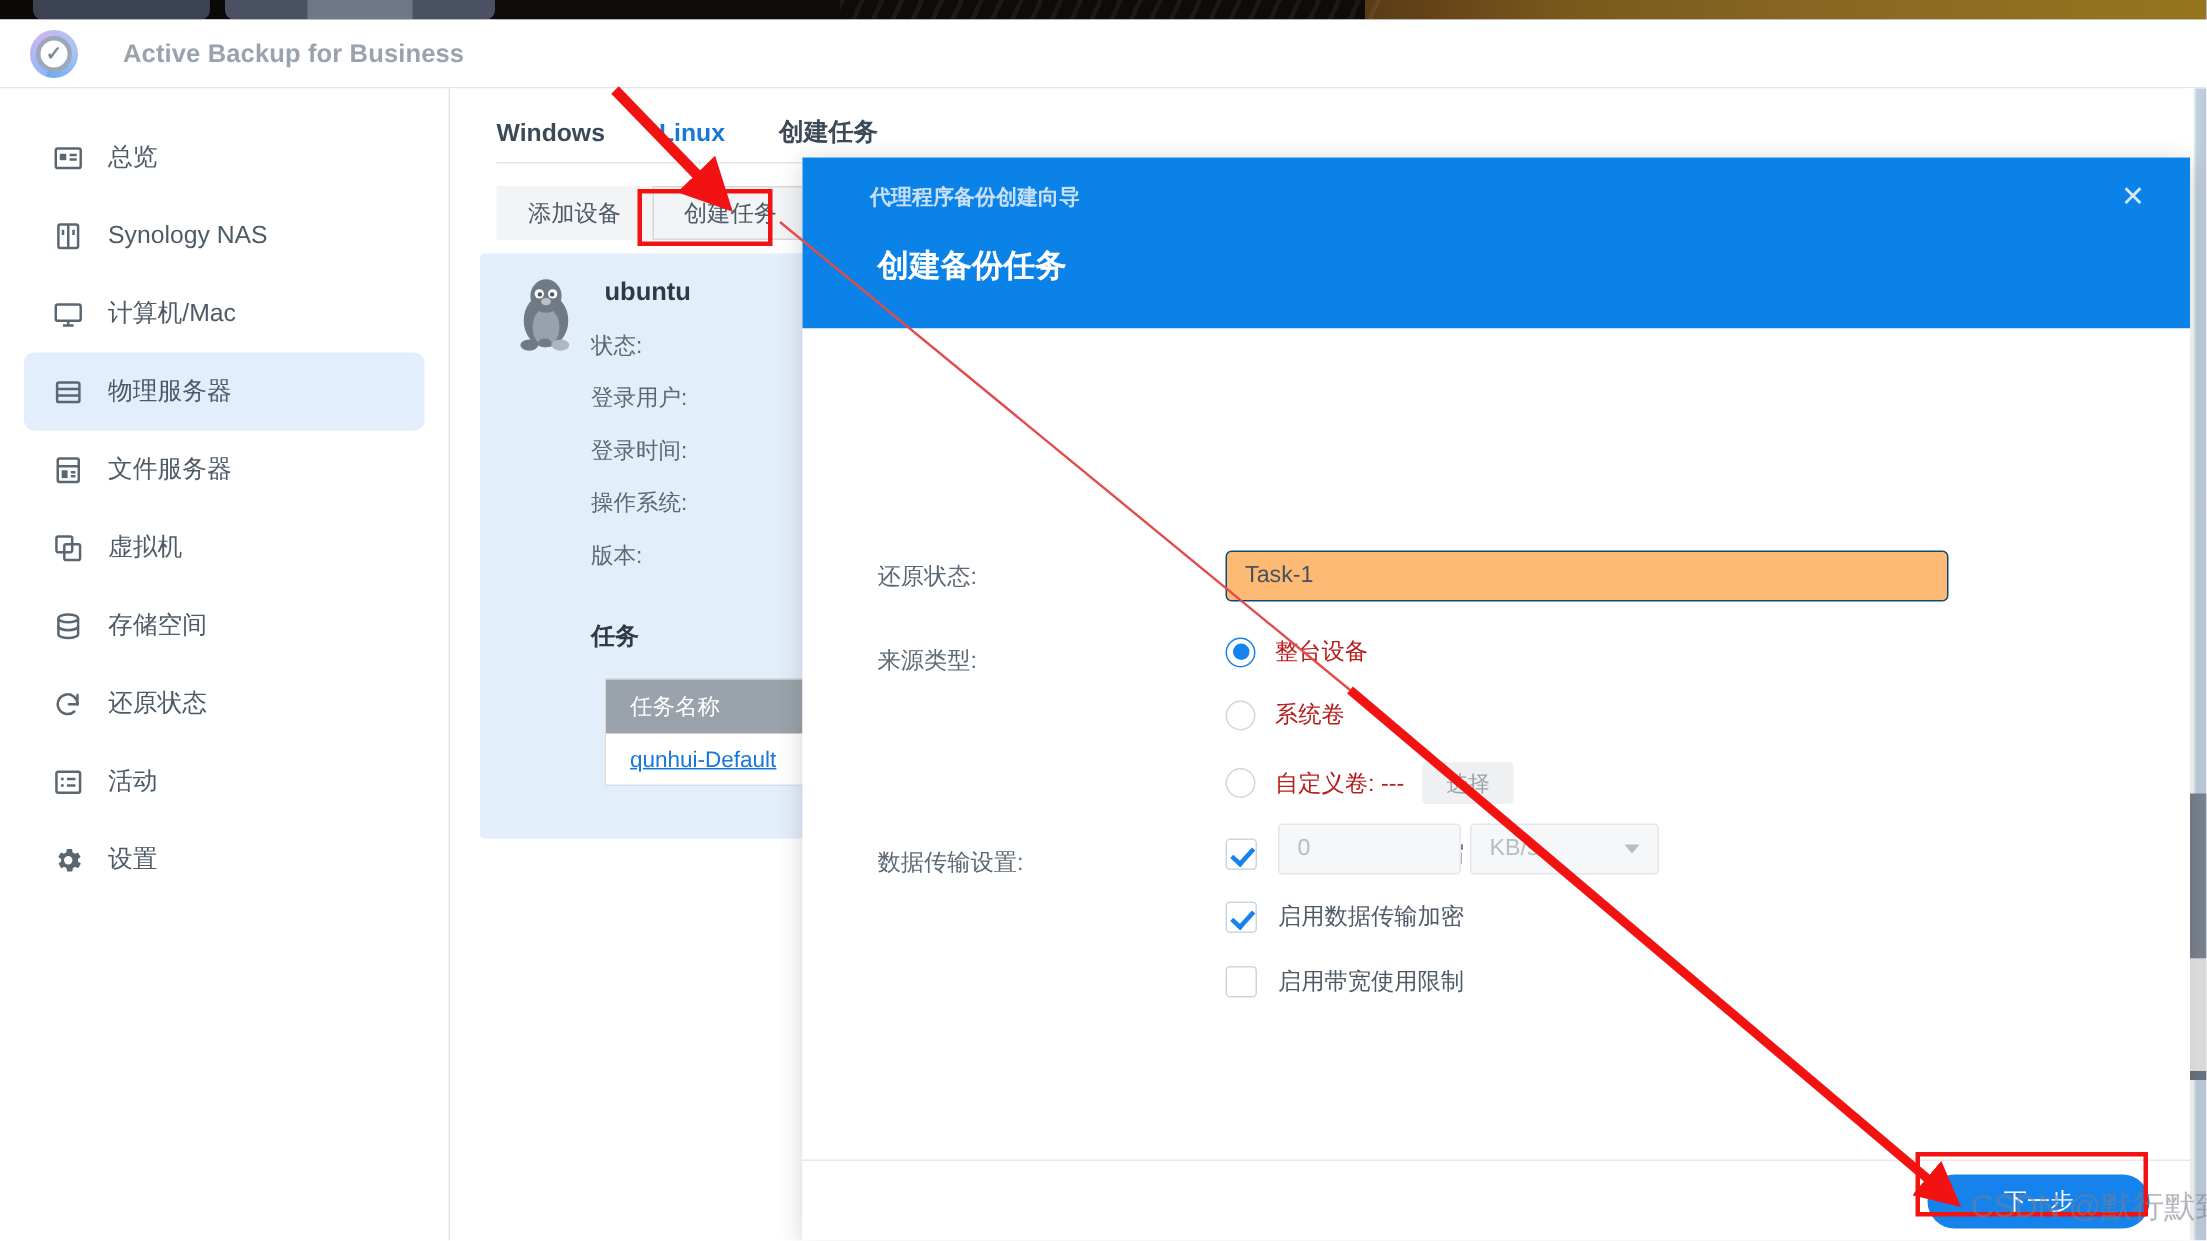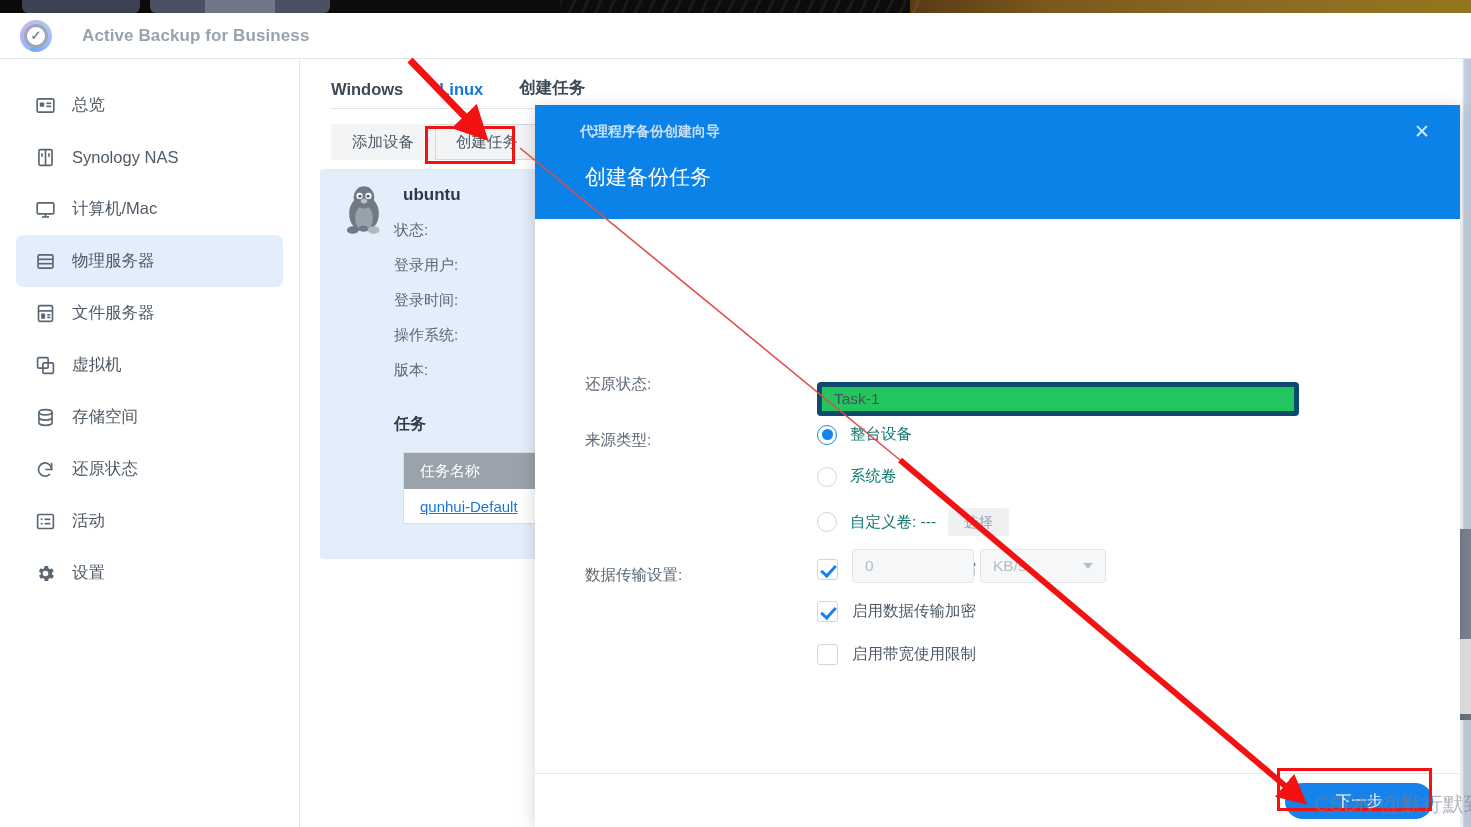--- a/index.html
+++ b/index.html
@@ -170,21 +170,21 @@
     background:#ffffff; box-shadow:0 3px 16px rgba(0,0,0,0.18);
   }
   #modal-header {
     position:relative; width:100%; height:114px; background:#0b82e8;
   }
   #modal-subtitle {
     position:absolute; left:45px; top:18px; font-size:14px; font-weight:bold;
     color:#c8e0f7;
   }
   #modal-title {
-    position:absolute; left:50px; top:58px; font-size:21px; font-weight:normal; color:#ffffff;
+    position:absolute; left:50px; top:58px; font-size:21px; font-weight:bold; color:#ffffff;
   }
   #modal-close {
     position:absolute; right:25px; top:13px; width:26px; height:26px;
     display:flex; align-items:center; justify-content:center;
     color:#d6e9fb; font-size:19px; cursor:pointer; line-height:1;
   }
   #modal-body { position:relative; width:100%; height:554px; background:#ffffff; }
   #modal-footer {
     position:relative; width:100%; height:54px; background:#ffffff;
     border-top:1px solid #e6e8ea;
@@ -194,37 +194,37 @@
     background:#1683ed; border-radius:18px; color:#ffffff; font-size:15.5px;
     display:flex; align-items:center; justify-content:center; cursor:pointer;
   }
 
   
   .form-label {
     position:absolute; font-size:15.5px; color:#5c6874; white-space:nowrap;
   }
   #task-name-input {
     position:absolute; left:282px; top:148px; width:482px; height:34px;
-    border:5px solid #0c4a6e; border-radius:4px; background:#22c55e;
+    border:1px solid #0c4a6e; border-radius:4px; background:#fdba74;
     font-size:15.5px; color:#48525c; padding:0 12px;
-    font-family:"Liberation Sans", sans-serif; outline:none;margin-top:15px;
+    font-family:"Liberation Sans", sans-serif; outline:none;
   }
   .radio-row {
     position:absolute; left:282px; display:flex; align-items:center;
   }
   .radio {
     width:20px; height:20px; border-radius:50%; border:1px solid #cfd6dd;
     background:#ffffff; flex:none; margin-right:13px;
     display:flex; align-items:center; justify-content:center;
   }
   .radio.checked { border-color:#1683ed; }
   .radio.checked::after {
     content:""; width:11px; height:11px; border-radius:50%; background:#1683ed;
   }
-  .radio-label { font-size:15.5px; color:#0f766e; white-space:nowrap; }
+  .radio-label { font-size:15.5px; color:#b91c1c; white-space:nowrap; }
   #choose-btn {
     margin-left:12px; height:28px; padding:0 16px; background:#eef0f2;
     border-radius:3px; color:#9aa3ab; font-size:14.5px;
     display:flex; align-items:center; justify-content:center;
   }
   .check-row {
     position:absolute; left:282px; display:flex; align-items:center;text-align:right;
   }
   .checkbox {
     width:21px; height:21px; border-radius:3px; border:1px solid #cfd6dd;

